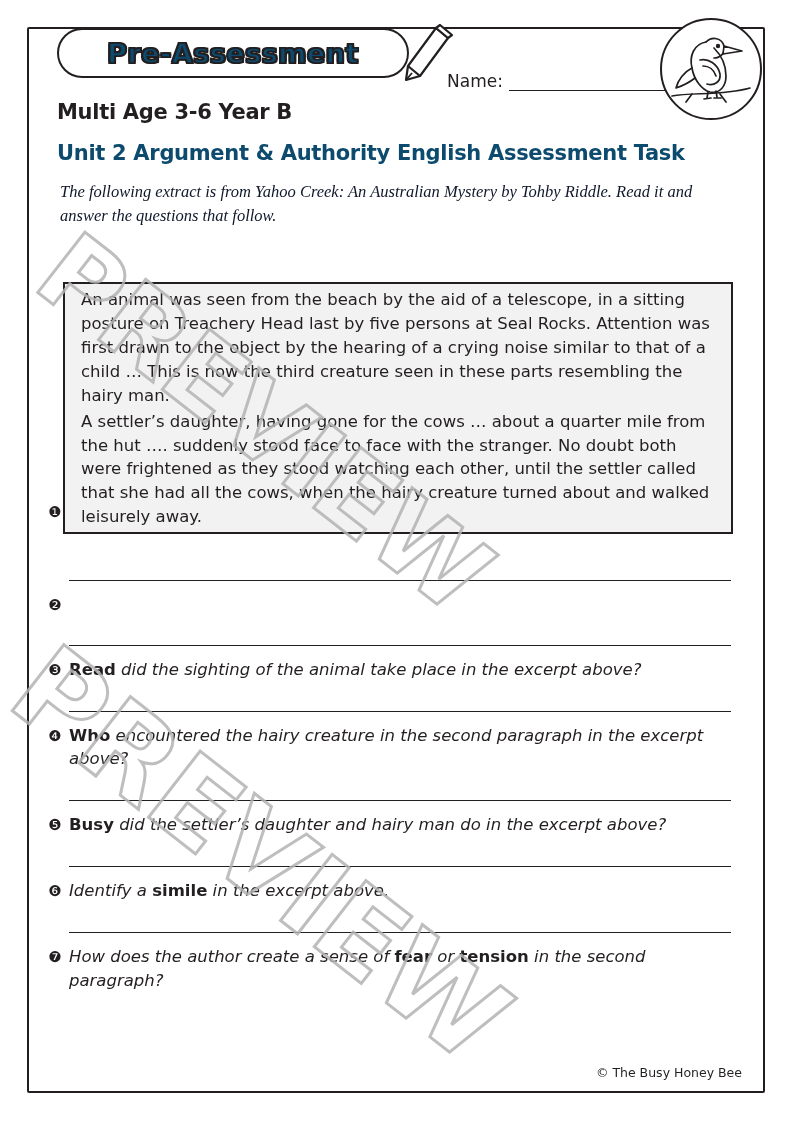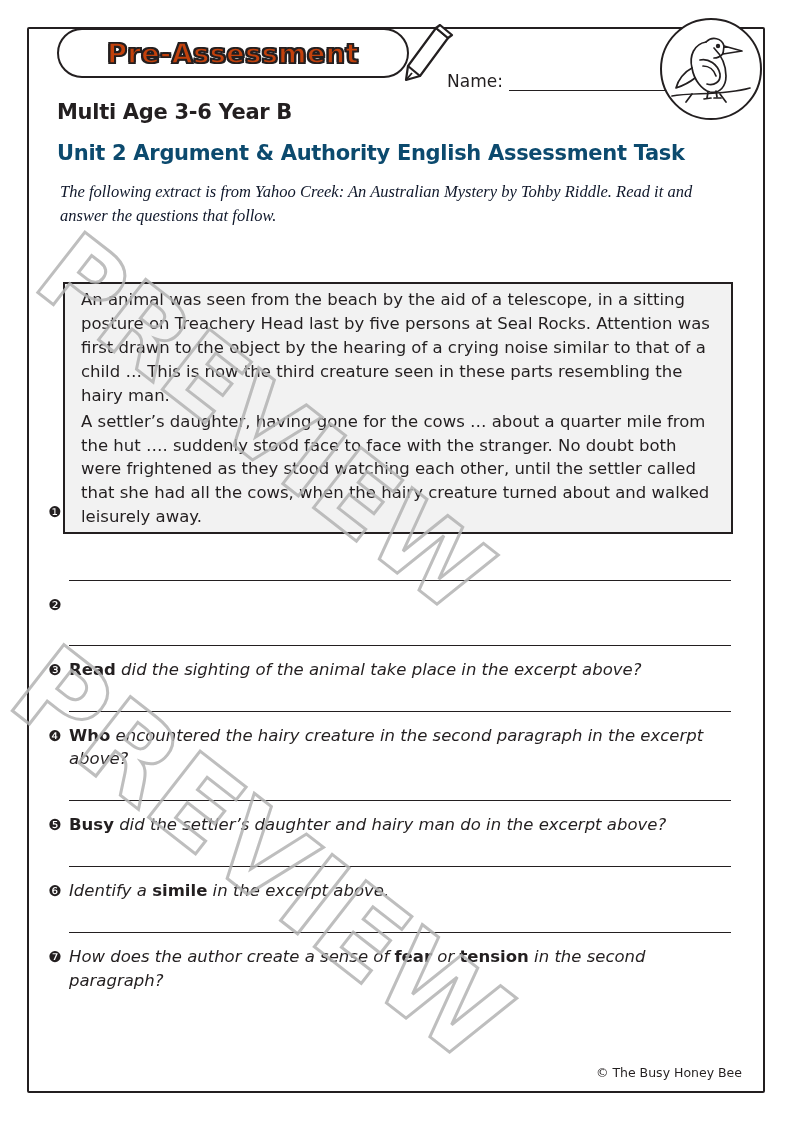--- a/index.html
+++ b/index.html
@@ -47,21 +47,21 @@
     background: #ffffff;
     box-sizing: border-box;
     display: flex;
     align-items: center;
     justify-content: center;
   }
   .title-pill-text {
     font-family: "DejaVu Sans", sans-serif;
     font-size: 27px;
     font-weight: bold;
-    color: #c2410c;
+    color: #0c4a6e;
     -webkit-text-stroke: 1.6px #231f20;
     letter-spacing: 0.5px;
     white-space: nowrap;
     text-shadow:
       -1.4px -1.4px 0 #231f20,
       1.4px -1.4px 0 #231f20,
       -1.4px 1.4px 0 #231f20,
       1.4px 1.4px 0 #231f20;
   }
 

